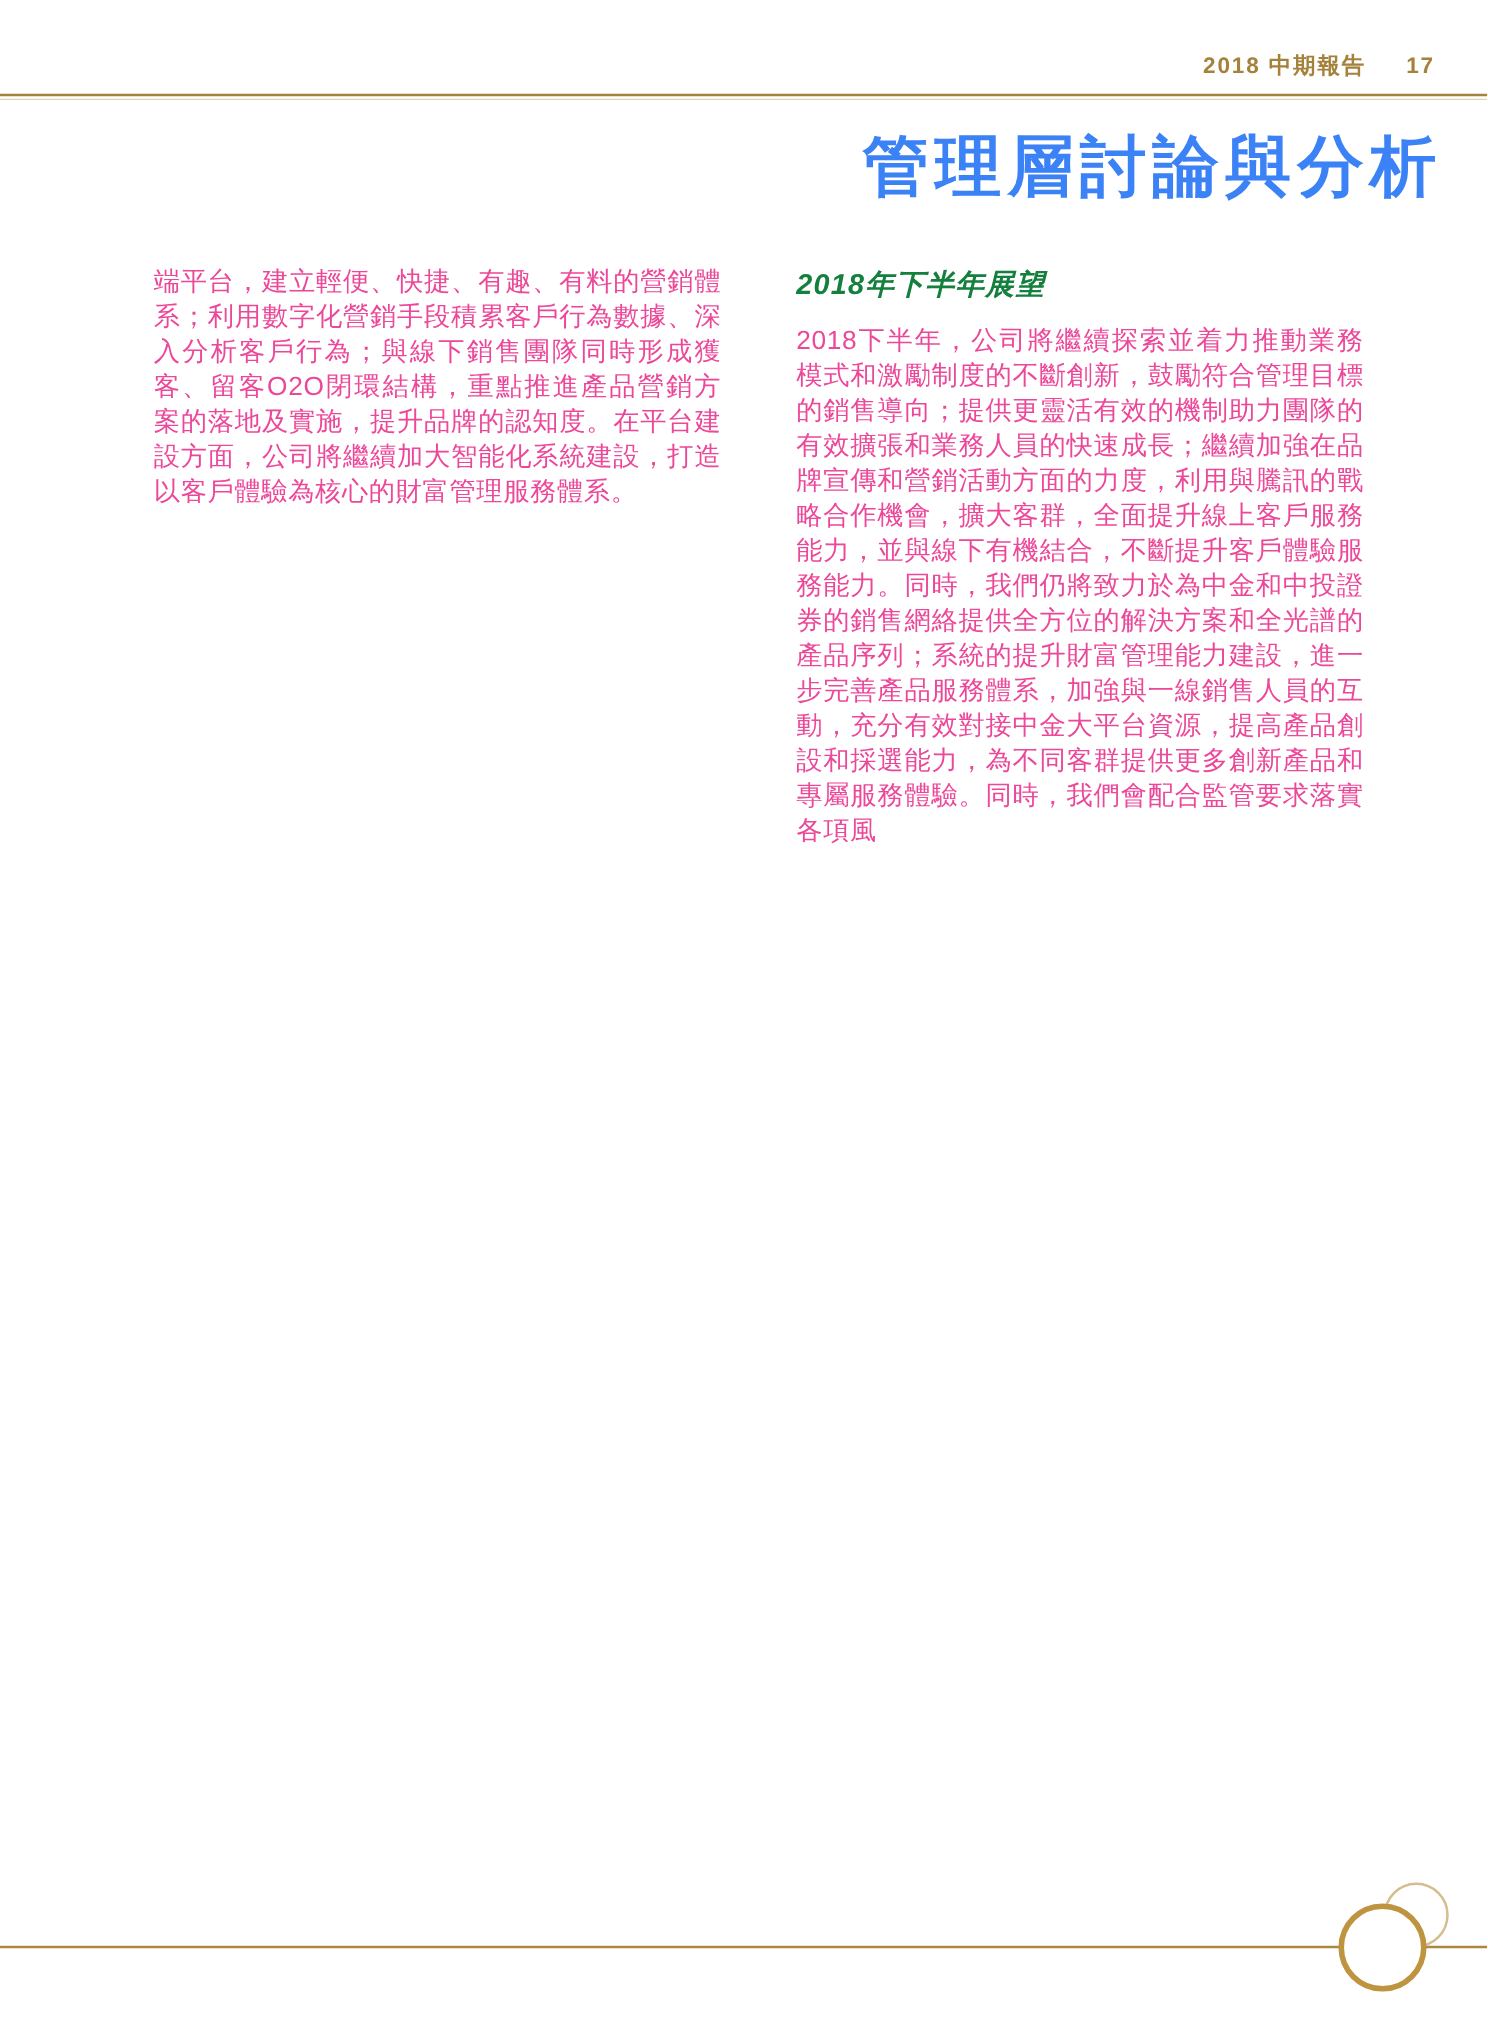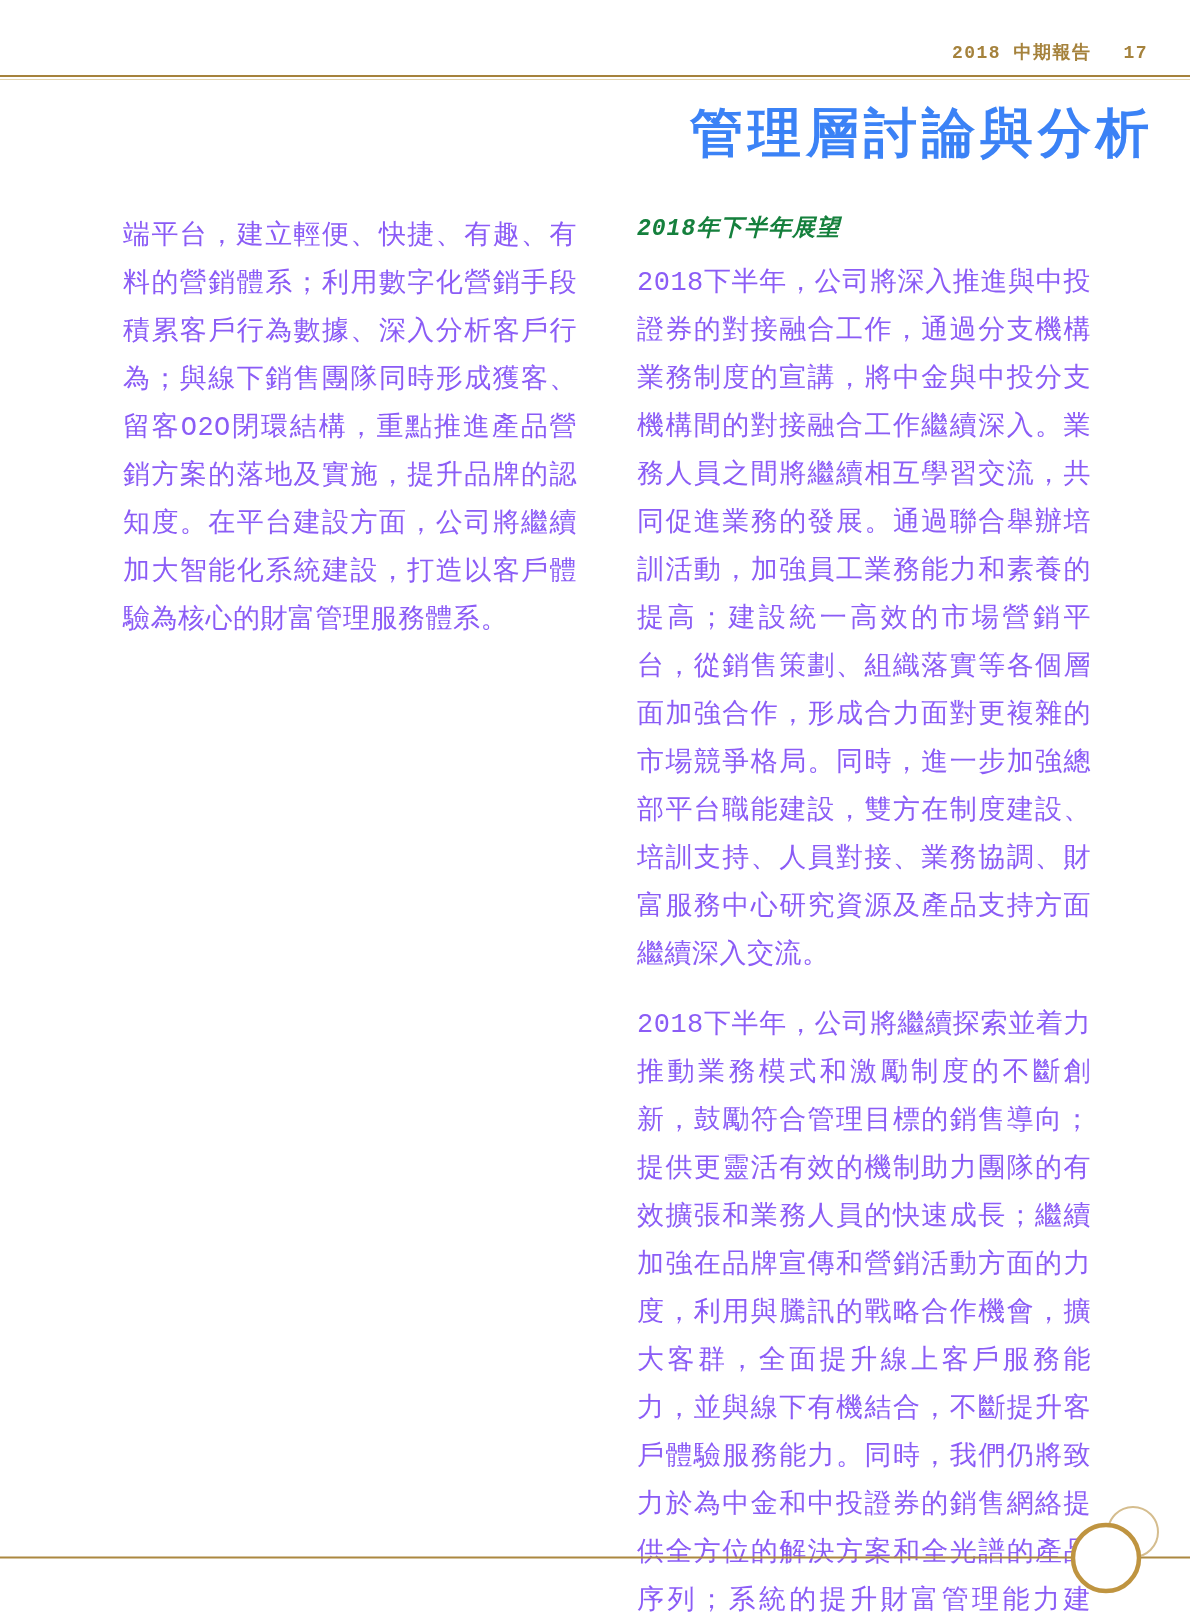--- a/index.html
+++ b/index.html
@@ -2,21 +2,21 @@
 <html><head>
 <meta charset="utf-8">
 <style>
   html, body { margin: 0; padding: 0; background: #ffffff; }
   .page {
     position: relative;
     width: 1190px;
     height: 1615px;
     background: #ffffff;
     overflow: hidden;
-    font-family: Liberation Mono, monospace;
+    font-family: Liberation Sans, sans-serif;
   }
 
   
   .header {
     position: absolute;
     top: 40px;
     right: 42px;
     color: #a5823c;
     font-size: 18px;
     font-weight: bold;
@@ -53,23 +53,23 @@
     top: 212px;
     left: 123px;
     width: 968px;
     display: flex;
     gap: 60px;
   }
   .col { width: 454px; }
 
   .col p {
     margin: 0 0 22px 0;
-    color: #8b5cf6;
-    font-size: 27px;
-    line-height: 48px;
+    color: #ec4899;
+    font-size: 21px;
+    line-height: 28px;
     text-align: justify;
     text-justify: inter-ideograph;
     letter-spacing: 0.5px;
   }
 
   .section-heading {
     margin: 0 0 16px 0;
     color: #15803d;
     font-size: 23px;
     font-weight: bold;
@@ -101,21 +101,20 @@
   </div>
 
   <div class="page-title">管理層討論與分析</div>
 
   <div class="columns">
     <div class="col">
       <p>端平台，建立輕便、快捷、有趣、有料的營銷體系；利用數字化營銷手段積累客戶行為數據、深入分析客戶行為；與線下銷售團隊同時形成獲客、留客O2O閉環結構，重點推進產品營銷方案的落地及實施，提升品牌的認知度。在平台建設方面，公司將繼續加大智能化系統建設，打造以客戶體驗為核心的財富管理服務體系。</p>
     </div>
     <div class="col">
       <h2 class="section-heading">2018年下半年展望</h2>
-      <p>2018下半年，公司將深入推進與中投證券的對接融合工作，通過分支機構業務制度的宣講，將中金與中投分支機構間的對接融合工作繼續深入。業務人員之間將繼續相互學習交流，共同促進業務的發展。通過聯合舉辦培訓活動，加強員工業務能力和素養的提高；建設統一高效的市場營銷平台，從銷售策劃、組織落實等各個層面加強合作，形成合力面對更複雜的市場競爭格局。同時，進一步加強總部平台職能建設，雙方在制度建設、培訓支持、人員對接、業務協調、財富服務中心研究資源及產品支持方面繼續深入交流。</p>
       <p>2018下半年，公司將繼續探索並着力推動業務模式和激勵制度的不斷創新，鼓勵符合管理目標的銷售導向；提供更靈活有效的機制助力團隊的有效擴張和業務人員的快速成長；繼續加強在品牌宣傳和營銷活動方面的力度，利用與騰訊的戰略合作機會，擴大客群，全面提升線上客戶服務能力，並與線下有機結合，不斷提升客戶體驗服務能力。同時，我們仍將致力於為中金和中投證券的銷售網絡提供全方位的解決方案和全光譜的產品序列；系統的提升財富管理能力建設，進一步完善產品服務體系，加強與一線銷售人員的互動，充分有效對接中金大平台資源，提高產品創設和採選能力，為不同客群提供更多創新產品和專屬服務體驗。同時，我們會配合監管要求落實各項風</p>
     </div>
   </div>
 
   <svg class="bottom-decor" viewBox="0 0 1190 121" xmlns="http://www.w3.org/2000/svg">
     <line x1="0" y1="63.5" x2="1190" y2="63.5" stroke="#ab8840" stroke-width="2"></line>
     <circle cx="1133" cy="38" r="25" fill="#ffffff" stroke="#d5bd8e" stroke-width="2"></circle>
     <circle cx="1106" cy="64" r="33" fill="#ffffff" stroke="#bf9440" stroke-width="4.5"></circle>
   </svg>
 

